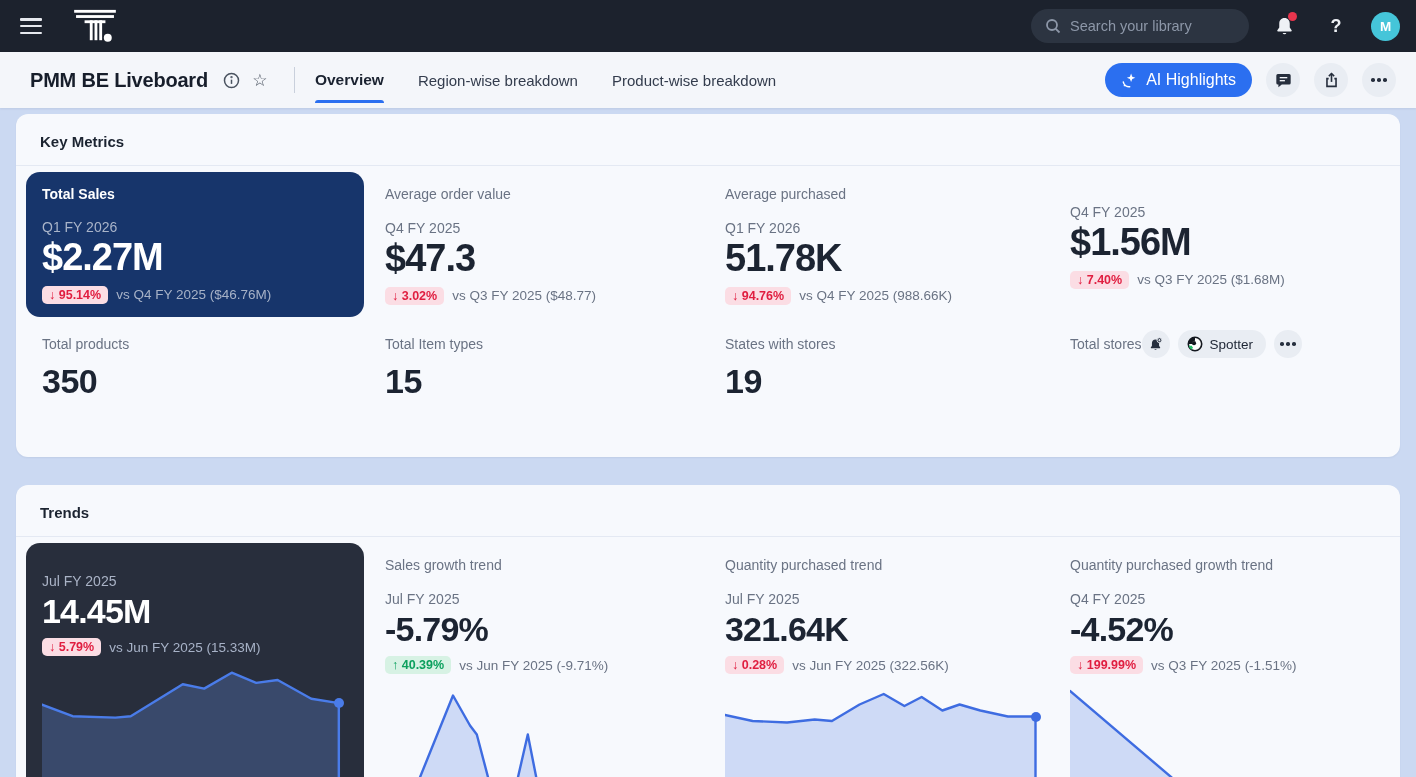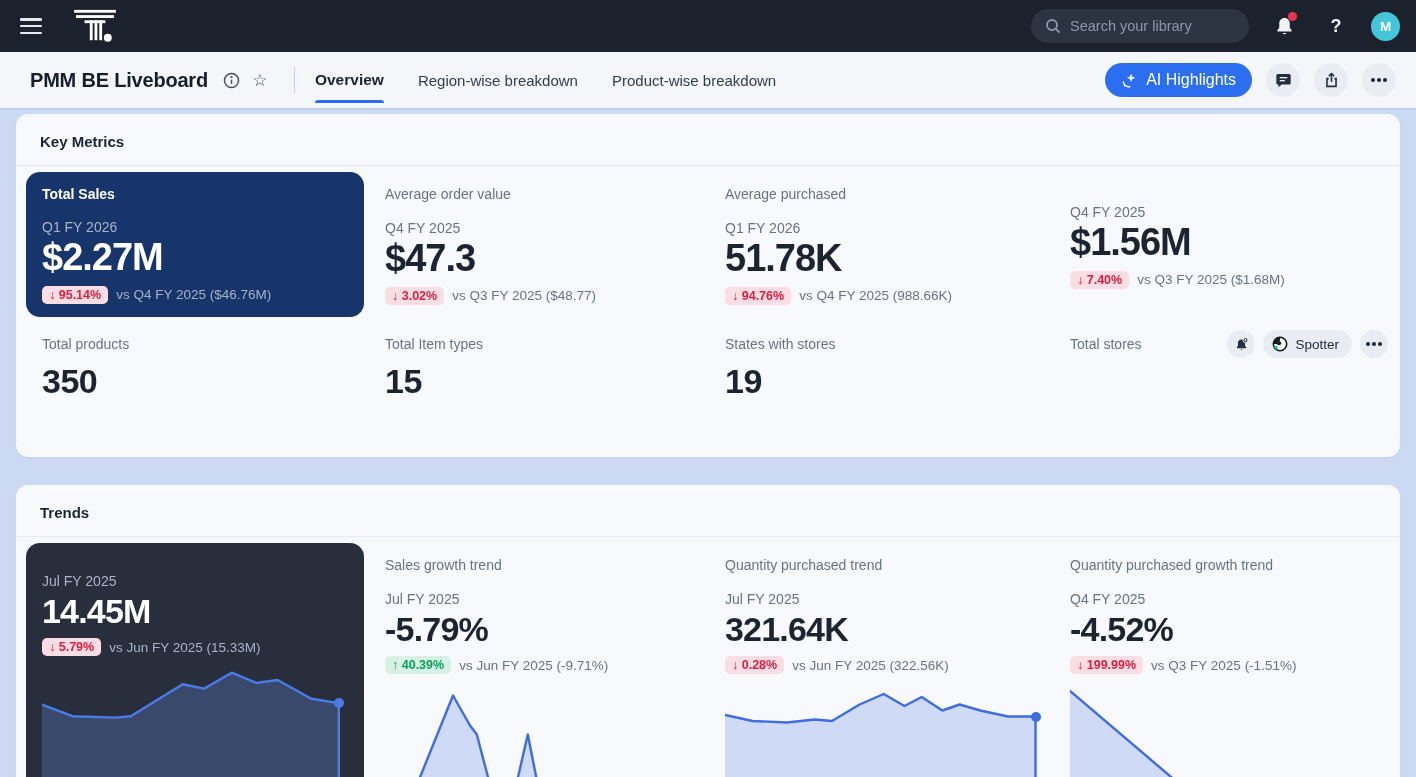--- a/index.html
+++ b/index.html
@@ -56,21 +56,21 @@
   .kpi-card .label{color:#ffffff;font-weight:700;}
   .kpi-card .period{color:#a9b4c9;margin-top:17px;}
   .kpi-card .value{color:#ffffff;font-weight:700;}
   .kpi-card .vs-text{color:#a7b2c7;}
 
   .stats-grid{margin-top:13px;padding-bottom:56px;}
   .stat{padding-top:6px;}
   .stat:first-child{padding-left:16px;}
   .stat .label{font-size:14px;color:#6a7384;}
   .stat .value{font-size:34px;font-weight:600;color:#1c2432;margin-top:10px;letter-spacing:-.5px;}
-  .stat-head{display:flex;align-items:flex-start;justify-content:space-between;padding-right:2px;}
+  .stat-head{display:flex;align-items:flex-start;padding-right:2px;}
   .stat-tools{display:flex;align-items:center;gap:8px;margin-top:-6px;}
   .tool-circle{width:28px;height:28px;border-radius:50%;background:#e9edf3;display:flex;align-items:center;justify-content:center;cursor:pointer;color:#27303f;}
   .spotter-pill{height:28px;border-radius:14px;background:#e9edf3;display:flex;align-items:center;gap:7px;padding:0 13px 0 9px;cursor:pointer;font-size:13.5px;color:#1d2534;}
 
   
   .trend{padding-top:14px;}
   .trend .label{font-size:14px;color:#6a7384;}
   .trend .period{font-size:14px;color:#6a7384;margin-top:18px;}
   .trend .value{font-size:34px;font-weight:600;color:#1c2432;letter-spacing:-.8px;margin-top:3px;line-height:1.15;}
   .trend-card{width:338px;height:310px;box-sizing:border-box;background:#282e3c;border-radius:14px;padding:14px 16px 0 16px;cursor:pointer;}

